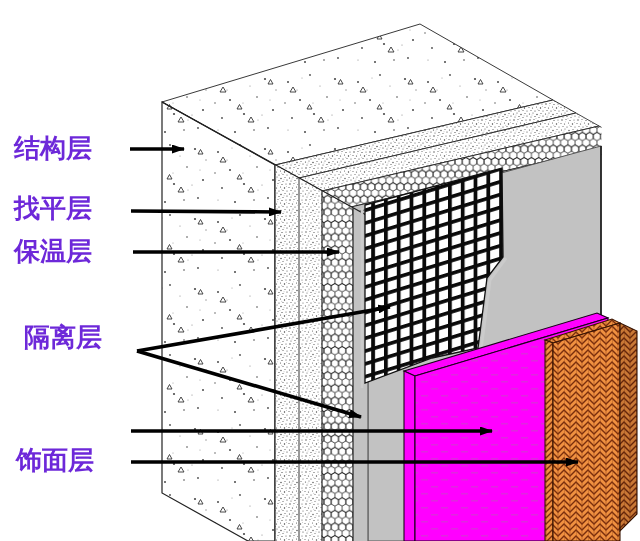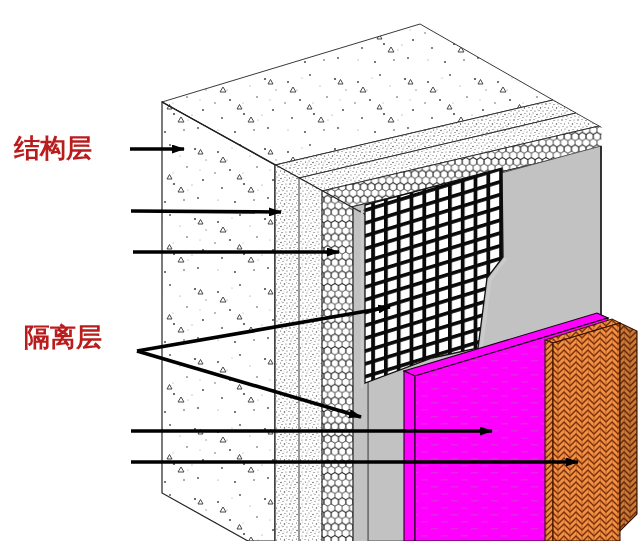--- a/index.html
+++ b/index.html
@@ -1,19 +1,19 @@
 <!DOCTYPE html>
 <html><head>
 <meta charset="utf-8">
 <style>
   html,body{margin:0;padding:0;background:#ffffff;}
   #stage{position:relative;width:640px;height:541px;background:#ffffff;overflow:hidden;
          font-family:"Liberation Serif","DejaVu Serif",serif;}
   #stage svg{position:absolute;left:0;top:0;}
-  .lbl{position:absolute;color:#b91c1c;font-weight:bold;font-size:26px;line-height:1;
+  .lbl{position:absolute;color:#6d28d9;font-weight:bold;font-size:26px;line-height:1;
        white-space:nowrap;letter-spacing:0px;}
 </style>
 </head>
 <body>
 
 <div id="stage">
 <svg width="640" height="541" viewBox="0 0 640 541">
   <defs>
     <marker id="arr" markerUnits="userSpaceOnUse" markerWidth="13" markerHeight="9" refX="12" refY="4.5" orient="auto">
       <path d="M0 0 L13 4.5 L0 9 Z" fill="#000"></path>
@@ -176,14 +176,17 @@
     <line x1="131" y1="211" x2="281" y2="212" marker-end="url(#arr)"></line>
     <line x1="133" y1="252" x2="339" y2="252" marker-end="url(#arr)"></line>
     <line x1="137" y1="351" x2="390" y2="307" marker-end="url(#arr)"></line>
     <line x1="137" y1="351" x2="361" y2="417" marker-end="url(#arr)"></line>
     <line x1="131" y1="431" x2="492" y2="431" marker-end="url(#arr)"></line>
     <line x1="131" y1="462" x2="578" y2="462" marker-end="url(#arr)"></line>
   </g>
 </svg>
 
 <div class="lbl" style="left:14px;top:136px">结构层</div>
+<div class="lbl" style="left:14px;top:196px">找平层</div>
+<div class="lbl" style="left:14px;top:239px">保温层</div>
 <div class="lbl" style="left:24px;top:325px">隔离层</div>
+<div class="lbl" style="left:16px;top:448px">饰面层</div>
 </div>
 
 </body></html>

